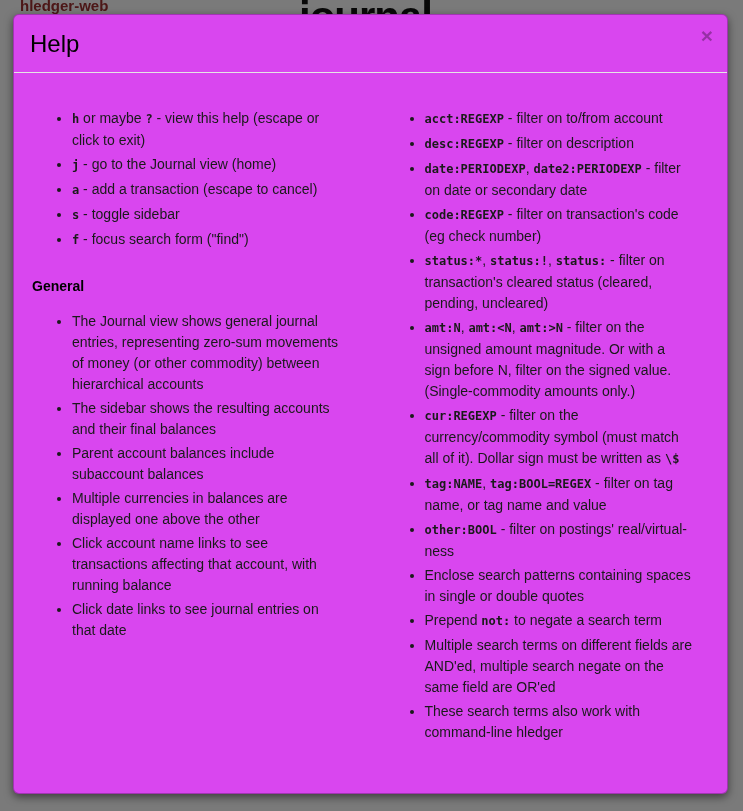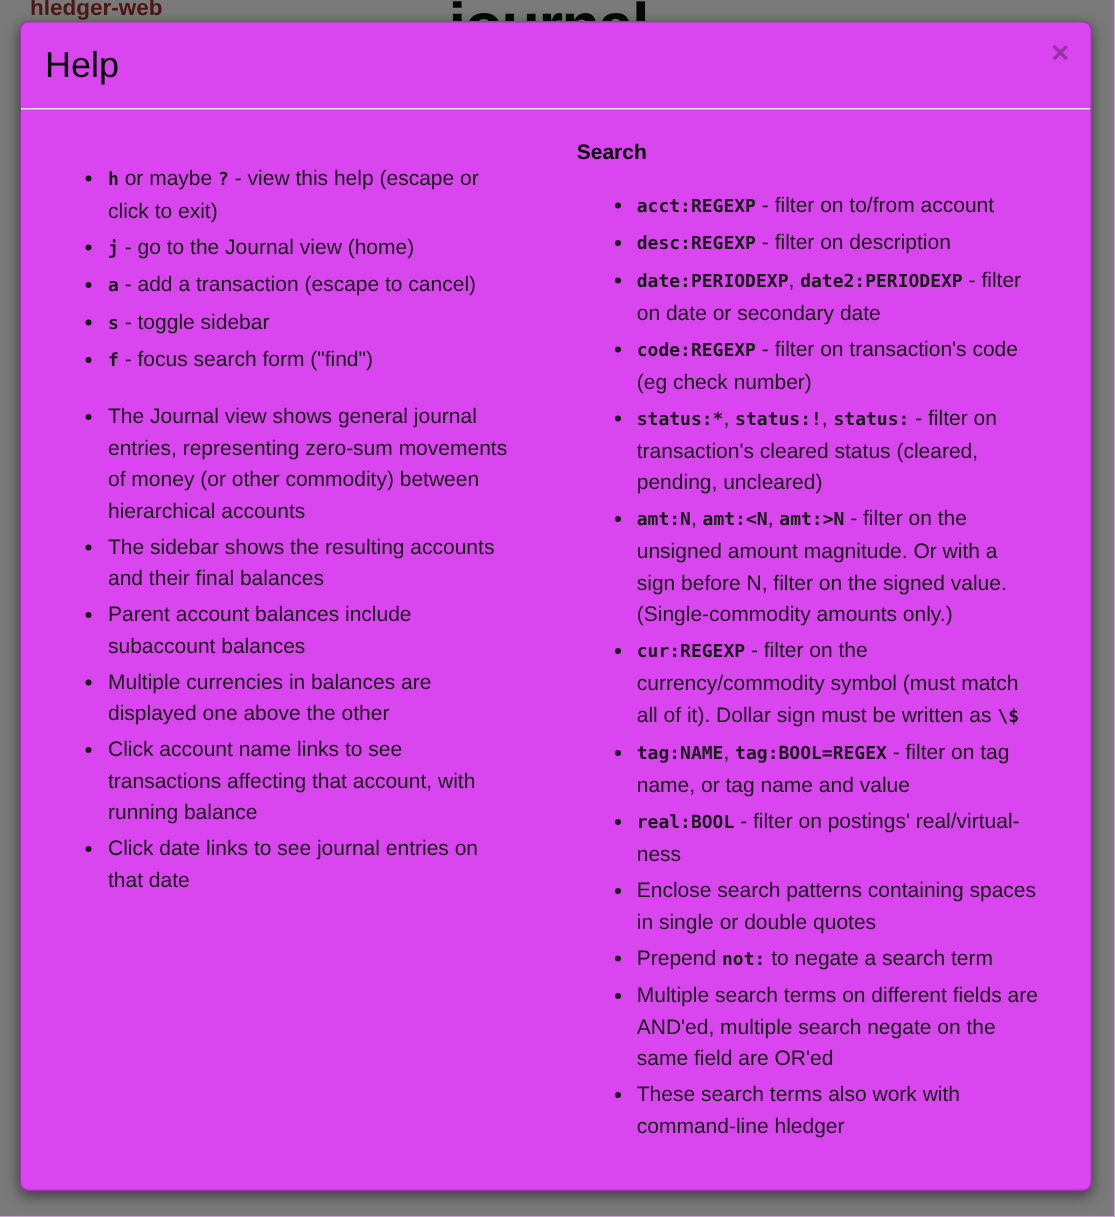--- a/index.html
+++ b/index.html
@@ -81,42 +81,42 @@
 
     <div class="col col-left">
       <ul class="help-list">
         <li><code>h</code> or maybe <code>?</code> - view this help (escape or click to exit)</li>
         <li><code>j</code> - go to the Journal view (home)</li>
         <li><code>a</code> - add a transaction (escape to cancel)</li>
         <li><code>s</code> - toggle sidebar</li>
         <li><code>f</code> - focus search form ("find")</li>
       </ul>
 
+      <h4 class="section-heading mt">General</h4>
       <ul class="help-list">
         <li>The Journal view shows general journal entries, representing zero-sum movements of money (or other commodity) between hierarchical accounts</li>
         <li>The sidebar shows the resulting accounts and their final balances</li>
         <li>Parent account balances include subaccount balances</li>
         <li>Multiple currencies in balances are displayed one above the other</li>
         <li>Click account name links to see transactions affecting that account, with running balance</li>
         <li>Click date links to see journal entries on that date</li>
       </ul>
     </div>
 
     <div class="col col-right">
-      <h4 class="section-heading">Search</h4>
       <ul class="help-list">
         <li><code>acct:REGEXP</code> - filter on to/from account</li>
         <li><code>desc:REGEXP</code> - filter on description</li>
         <li><code>date:PERIODEXP</code>, <code>date2:PERIODEXP</code> - filter on date or secondary date</li>
         <li><code>code:REGEXP</code> - filter on transaction's code (eg check number)</li>
         <li><code>status:*</code>, <code>status:!</code>, <code>status:</code> - filter on transaction's cleared status (cleared, pending, uncleared)</li>
         <li><code>amt:N</code>, <code>amt:&lt;N</code>, <code>amt:&gt;N</code> - filter on the unsigned amount magnitude. Or with a sign before N, filter on the signed value. (Single-commodity amounts only.)</li>
         <li><code>cur:REGEXP</code> - filter on the currency/commodity symbol (must match all of it). Dollar sign must be written as <code>\$</code></li>
         <li><code>tag:NAME</code>, <code>tag:BOOL=REGEX</code> - filter on tag name, or tag name and value</li>
-        <li><code>real:BOOL</code> - filter on postings' real/virtual-ness</li>
+        <li><code>other:BOOL</code> - filter on postings' real/virtual-ness</li>
         <li>Enclose search patterns containing spaces in single or double quotes</li>
         <li>Prepend <code>not:</code> to negate a search term</li>
         <li>Multiple search terms on different fields are AND'ed, multiple search negate on the same field are OR'ed</li>
         <li>These search terms also work with command-line hledger</li>
       </ul>
     </div>
 
   </div>
 </div>
 

